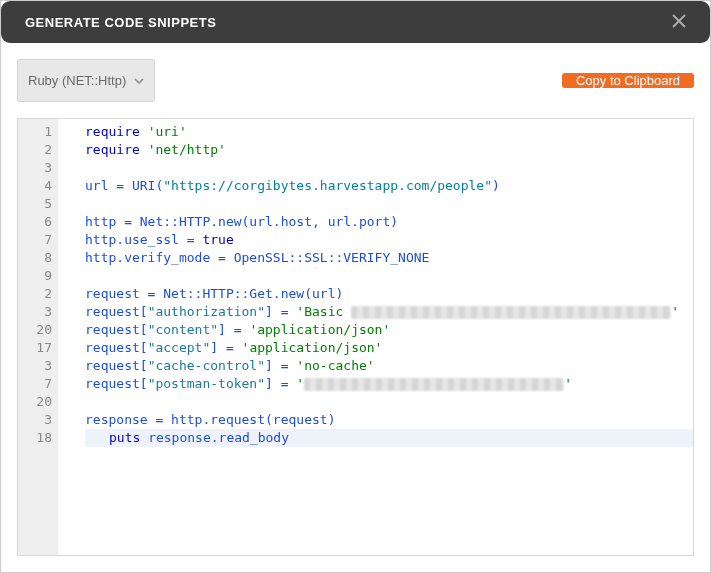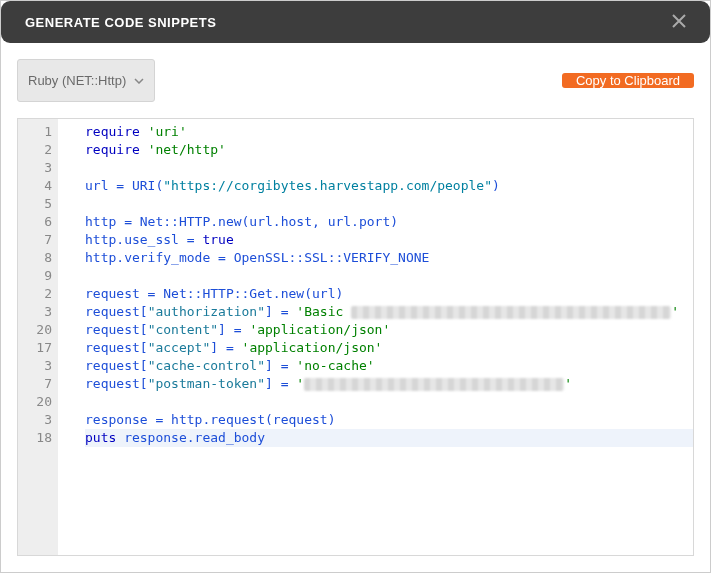--- a/index.html
+++ b/index.html
@@ -9,21 +9,21 @@
   .close-btn { color: #aaa; font-size: 18px; cursor: pointer; background: none; border: none; line-height: 1; }
   .toolbar { padding: 16px; display: flex; justify-content: space-between; align-items: center; }
   .dropdown { background: #e8e8e8; border: 1px solid #d4d4d4; border-radius: 3px; padding: 13px 10px; font-size: 13px; color: #6a6a6a; display: inline-flex; align-items: center; gap: 8px; cursor: pointer; }
   .chevron { width: 10px; height: 6px; }
   .copy-btn { background: #f26b22; color: #fff; border: none; border-radius: 3px; padding: 0 14px; font-size: 13px; font-weight: 500; cursor: pointer; }
   .editor { flex: 1; display: flex; border: 1px solid #d8d8d8; margin: 0 16px 16px 16px; overflow: hidden; font-family: "Menlo","Consolas",monospace; font-size: 13px; line-height: 18px; }
   .gutter { background: #eee; color: #888; text-align: right; padding: 4px 6px 4px 4px; user-select: none; min-width: 40px; }
   .gutter div { height: 18px; }
   .code { flex: 1; padding: 4px 0 4px 8px; white-space: pre; overflow: auto; position: relative; color: #333; margin-left: 19px; }
   .codeline { height: 18px; }
-  .hl { background: #eef3fb; }
+  .hl { background: #eef3fb; padding-left: 24px; }
   .tok-kw { color: #0000c0; }
   .tok-str { color: #008000; }
   .tok-str2 { color: #0080a0; }
   .tok-header { color: #1a7a9a; }
   .tok-id { color: #1d4ed8; }
   .redact { display: inline-block; vertical-align: middle; height: 13px; background: repeating-linear-gradient(90deg,#d6d6d6 0 6px,#e6e6e6 6px 12px); filter: blur(1px); border-radius: 2px; }
 </style>
 </head>
 <body>
 

